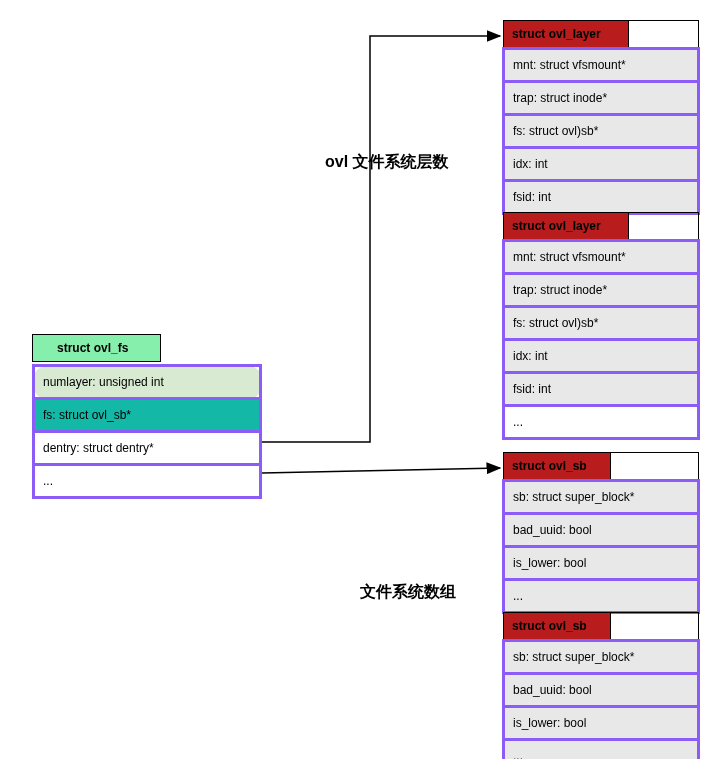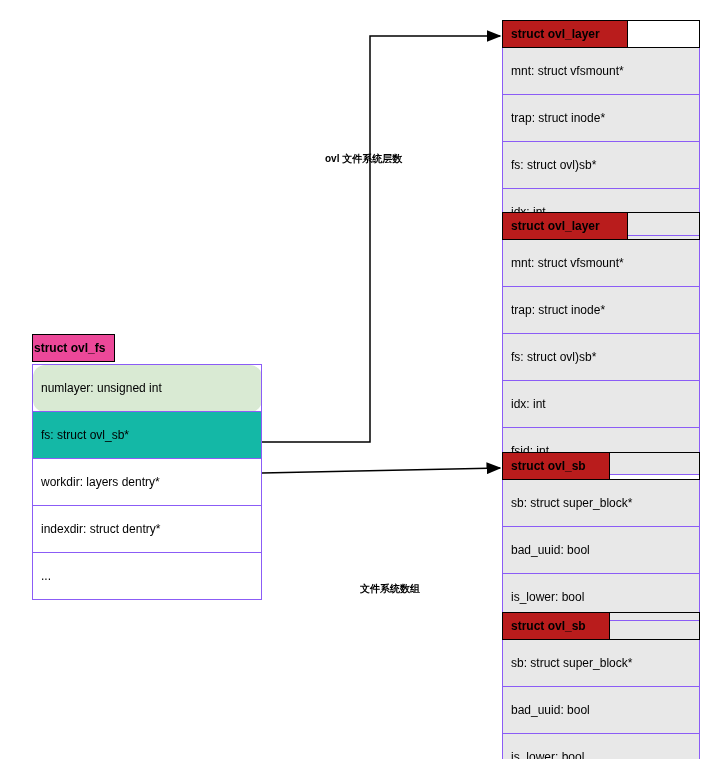--- a/index.html
+++ b/index.html
@@ -10,55 +10,55 @@
     background: #fff;
     position: relative;
     width: 720px;
     height: 759px;
   }
   .struct-table {
     position: absolute;
     border-collapse: collapse;
   }
   .struct-table td {
-    border: 1px solid #8b5cf6;
-    padding: 14px 8px;
+    border: 3px solid #8b5cf6;
+    padding: 6px 8px;
     height: 18px;
     vertical-align: middle;
     white-space: nowrap;
   }
   .header-cell {
     background: #b91c1c;
     font-weight: bold;
   }
   .header-tab {
     position: absolute;
-    background: #ec4899;
+    background: #86efac;
     border: 1px solid #000;
     font-weight: bold;
-    padding: 6px 1px;
+    padding: 6px 24px;
     z-index: 2;
   }
   .grey-cell {
     background: #e8e8e8;
   }
   .lightgreen-cell {
     background: #d9ead3;
     border-radius: 12px;
   }
   .lightblue-cell {
     background: #d0dff0;
   }
   .lightyellow-cell {
     background: #14b8a6;
   }
   .label {
     position: absolute;
     font-weight: bold;
-    font-size: 10px;
+    font-size: 16px;
   }
   svg {
     position: absolute;
     top: 0;
     left: 0;
     pointer-events: none;
   }
 </style>
 </head>
 <body>
@@ -69,24 +69,21 @@
 <div class="header-tab" style="left:32px; top:334px; width:79px;">struct ovl_fs</div>
 <table class="struct-table" style="left:32px; top:364px; width:230px;">
   <tbody>
       <tr>
         <td class="lightgreen-cell">numlayer: unsigned int</td>
       </tr>
   <tr>
         <td class="lightyellow-cell">fs: struct ovl_sb*</td>
       </tr>
   <tr>
-        <td>workdir: layers dentry*</td>
-      </tr>
-  <tr>
-        <td>indexdir: struct dentry*</td>
+        <td>dentry: struct dentry*</td>
       </tr>
   <tr>
         <td>...</td>
       </tr>
 </tbody>
   </table>
 
 <table class="struct-table" style="left:502px; top:20px; width:198px;">
   <tbody>
       <tr>

